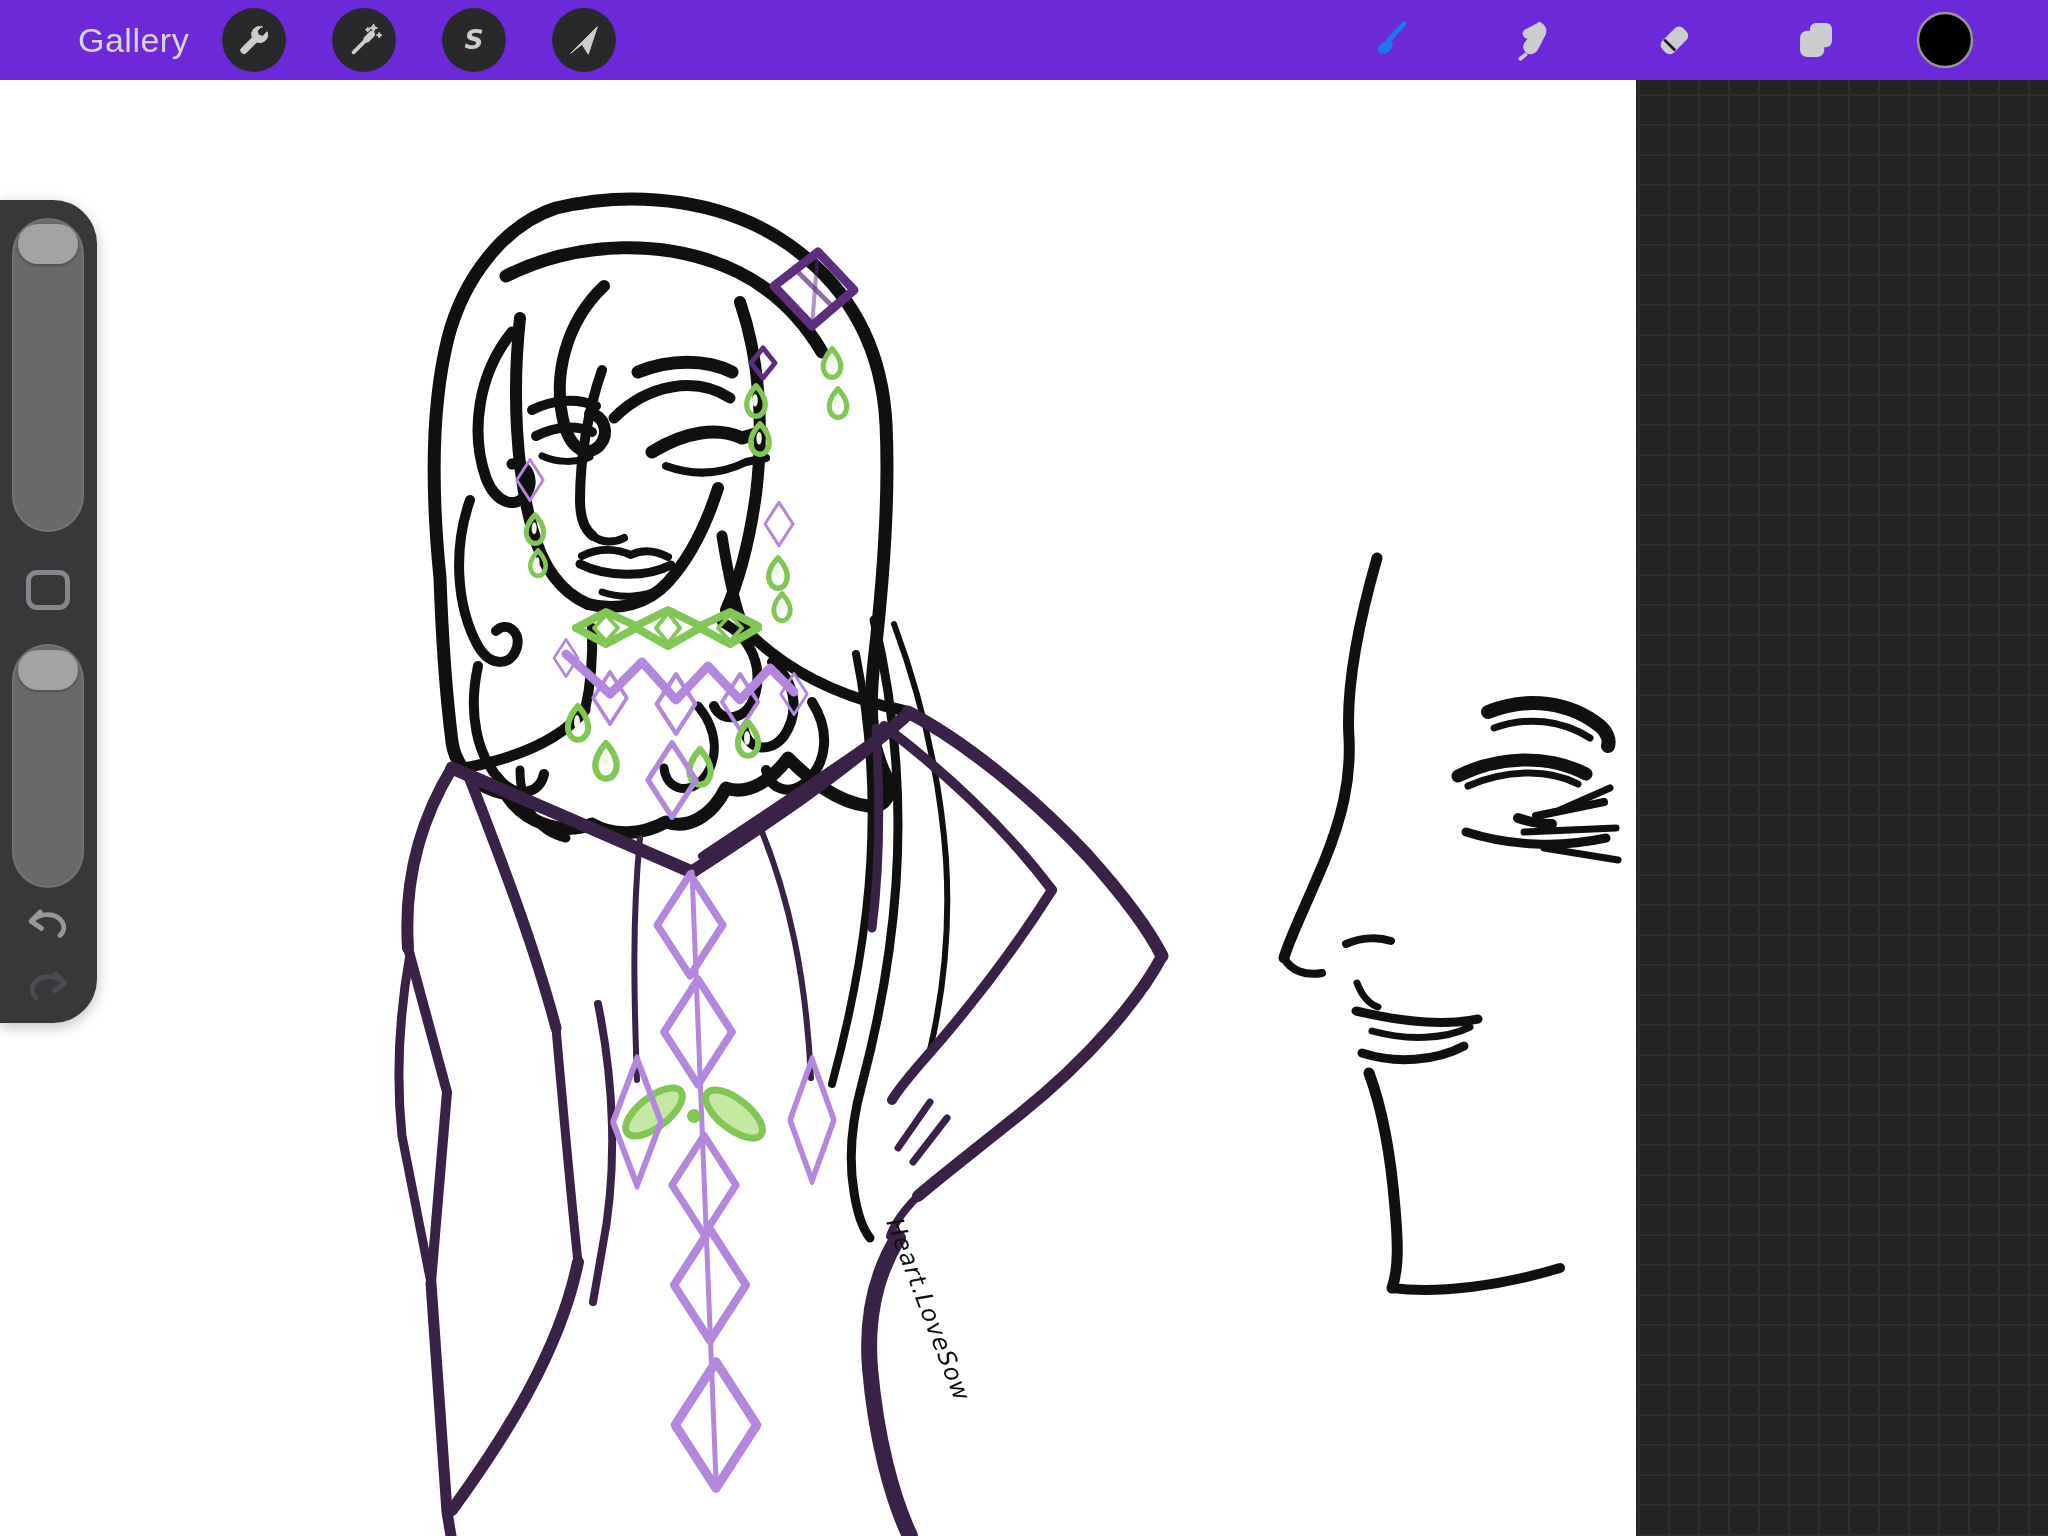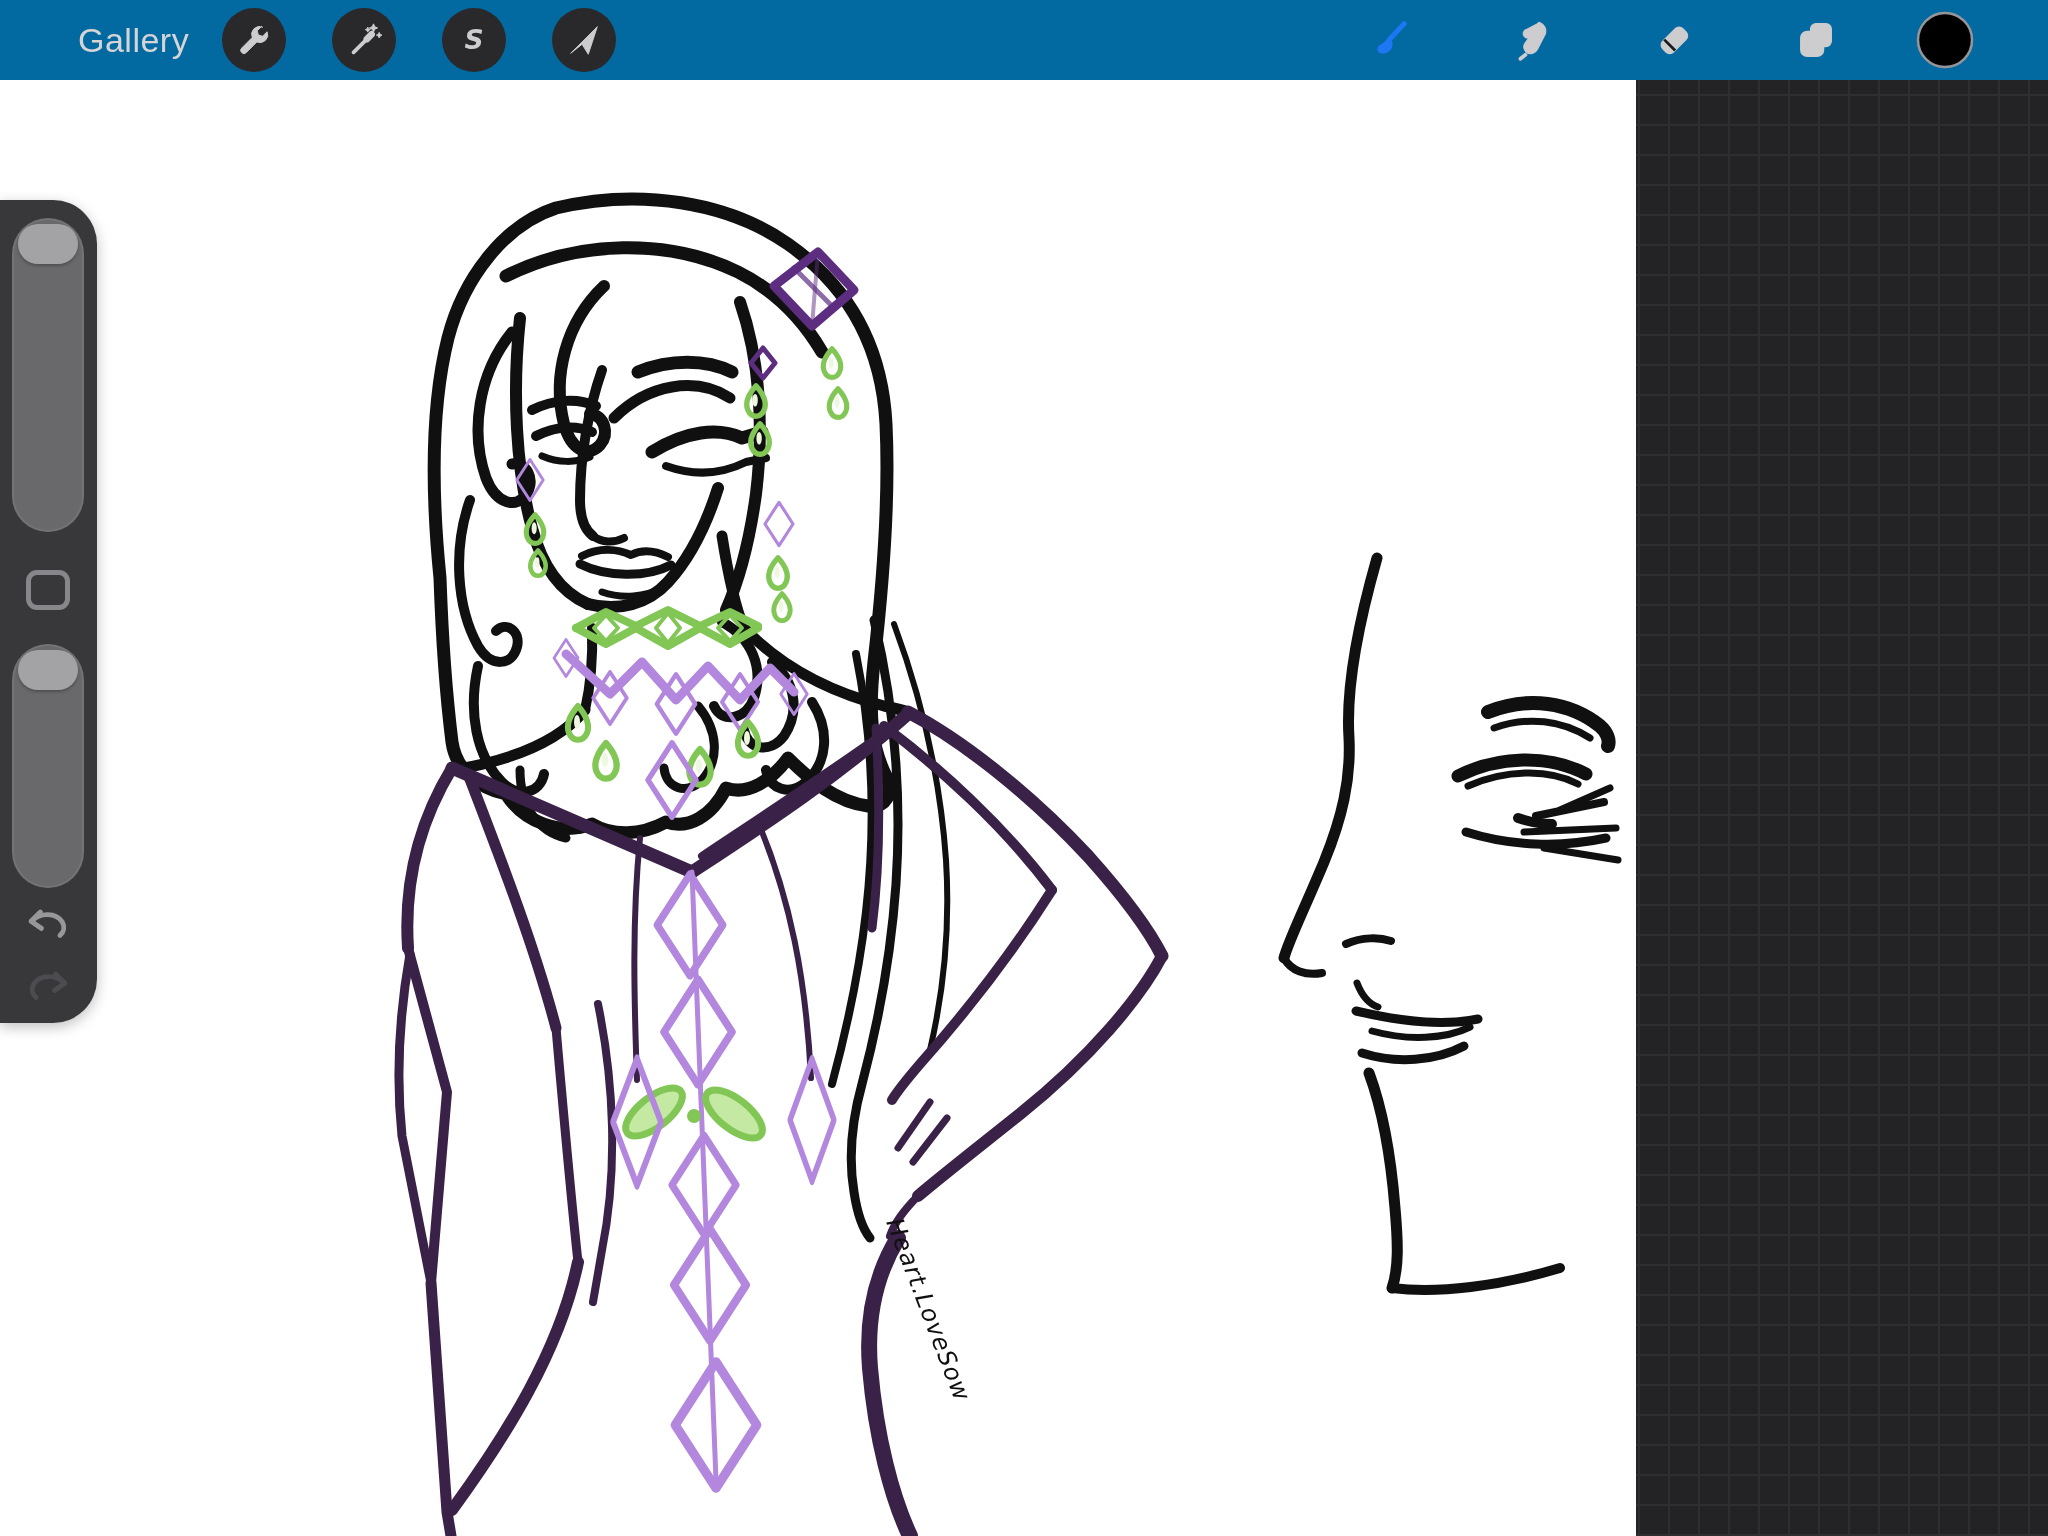--- a/index.html
+++ b/index.html
@@ -1,19 +1,19 @@
 <!DOCTYPE html>
 <html style="--ink: #101010; --dress: #3a2147; --hair: #d9c5ec; --mint: #e4f2da; --gemStroke: #b287dd; --gemFill: #d8bcf1; --gemHi: #efe2fa; --gemMid: #c6a1e7; --leafStroke: #82c755; --leafFill: #c4e9a2; --clipDark: #5d2e80; --clipMid: #9e6cc0; --clipFill: #c29be0; --lip: #eecde2; --accent: #1d76f2; --swatch: #000000;"><head>
 <meta charset="utf-8">
 <style>
   html,body{margin:0;padding:0;background:#111;}
   body{width:2048px;height:1536px;position:relative;overflow:hidden;
        font-family:"Liberation Sans","DejaVu Sans",sans-serif;}
   
-  .toolbar{position:absolute;left:0;top:0;width:2048px;height:80px;background:#0369a1;z-index:30;}
+  .toolbar{position:absolute;left:0;top:0;width:2048px;height:80px;background:#6d28d9;z-index:30;}
   .gallery-label{position:absolute;left:78px;top:0;height:80px;line-height:80px;
        font-size:34px;color:#d5d5d7;letter-spacing:.5px;}
   .tbtn{position:absolute;top:8px;width:64px;height:64px;border-radius:50%;
        background:#29292b;display:flex;align-items:center;justify-content:center;}
   .tbtn svg{display:block;}
   .flat{background:transparent;}
   .gicon{fill:#cdcdd0;stroke:#cdcdd0;}
   
   .workspace{position:absolute;left:0;top:80px;width:2048px;height:1456px;}
   .canvas{position:absolute;left:0;top:0;width:1636px;height:1456px;background:#ffffff;overflow:hidden;}

